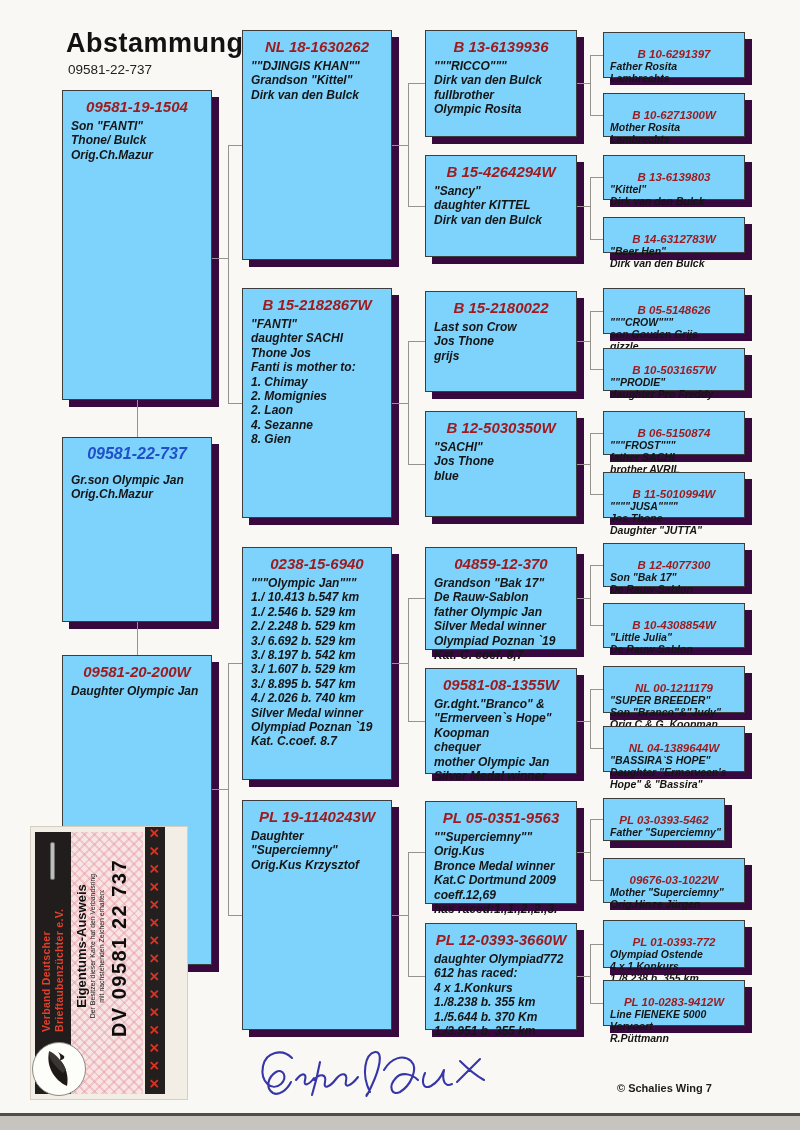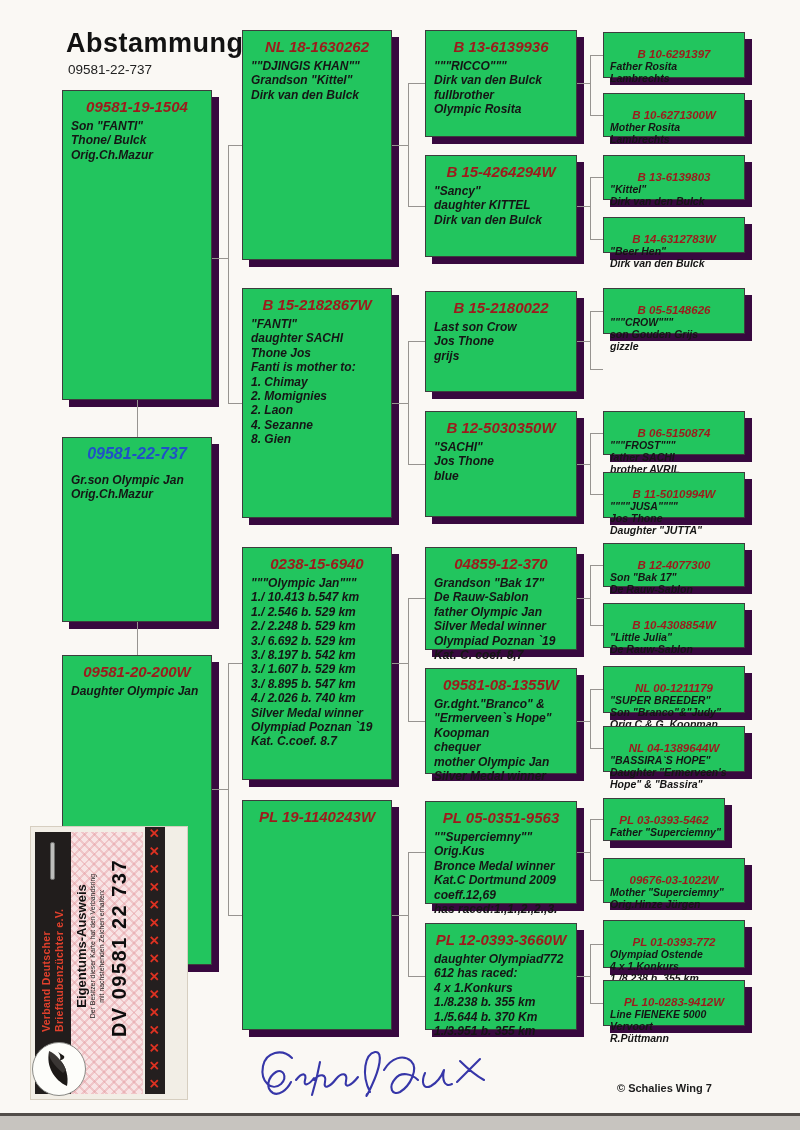--- a/index.html
+++ b/index.html
@@ -1,20 +1,20 @@
 <!DOCTYPE html>
 <html><head>
 <meta charset="utf-8">
 <style>
   html,body{margin:0;padding:0;background:#e9e7e3;}
   .page{position:relative;width:800px;height:1130px;background:#faf8f4;overflow:hidden;
         font-family:"Liberation Sans",sans-serif;}
   .title{position:absolute;left:66px;top:28px;font-size:27px;font-weight:bold;color:#121212;letter-spacing:.5px;}
   .subtitle{position:absolute;left:68px;top:62px;font-size:13.5px;color:#222;}
-  .box{position:absolute;background:#22c55e;border:1px solid #3d3d3d;box-shadow:7px 7px 0 #38093f;padding-top:5px;box-sizing:border-box;}
+  .box{position:absolute;background:#7dd3fc;border:1px solid #3d3d3d;box-shadow:7px 7px 0 #38093f;padding-top:5px;box-sizing:border-box;}
   .ring{text-align:center;font-weight:bold;font-style:italic;font-size:15px;color:#9e1a1c;margin:2px 4px 4px 4px;white-space:nowrap;}
   .ring.blue{color:#2050c8;font-size:16px;margin-bottom:10px;}
   .lines{padding:0 4px 0 8px;font-weight:bold;font-style:italic;font-size:12px;line-height:1.2;color:#151515;}
   .lines .ln{white-space:nowrap;}
   .box.sm{padding-top:15px;}
   .box.sm .ring{font-size:11.5px;margin:0 2px 1px 2px;}
   .box.sm .lines{font-size:10.5px;line-height:1.13;padding-left:6px;}
   .hl,.vl{position:absolute;background:#979490;display:block;}
   .hl{height:1px;}
   .vl{width:1px;}
@@ -105,20 +105,25 @@
         <div class="ln">3./ 1.607 b. 529 km</div>
         <div class="ln">3./ 8.895 b. 547 km</div>
         <div class="ln">4./ 2.026 b. 740 km</div>
         <div class="ln">Silver Medal winner</div>
         <div class="ln">Olympiad Poznan `19</div>
         <div class="ln">Kat. C.coef. 8.7</div>
       </div>
     </div>
   <div class="box" style="left:242px;top:800px;width:150px;height:230px">
       <div class="ring">PL 19-1140243W</div>
+      <div class="lines">
+        <div class="ln">Daughter</div>
+        <div class="ln">"Superciemny"</div>
+        <div class="ln">Orig.Kus Krzysztof</div>
+      </div>
     </div>
 
   <div class="box" style="left:425px;top:30px;width:152px;height:107px">
       <div class="ring">B 13-6139936</div>
       <div class="lines">
         <div class="ln">"""RICCO"""</div>
         <div class="ln">Dirk van den Bulck</div>
         <div class="ln">fullbrother</div>
         <div class="ln">Olympic Rosita</div>
       </div>
@@ -219,20 +224,27 @@
         <div class="ln">"Beer Hen"</div>
         <div class="ln">Dirk van den Bulck</div>
       </div>
     </div>
   <div class="box sm" style="left:603px;top:288px;width:142px;height:46px">
       <div class="ring">B 05-5148626</div>
       <div class="lines">
         <div class="ln">"""CROW"""</div>
         <div class="ln">son Gouden Grijs</div>
         <div class="ln">gizzle</div>
+      </div>
+    </div>
+  <div class="box sm" style="left:603px;top:348px;width:142px;height:43px">
+      <div class="ring">B 10-5031657W</div>
+      <div class="lines">
+        <div class="ln">""PRODIE"</div>
+        <div class="ln">daughter Pro Freddy</div>
       </div>
     </div>
   <div class="box sm" style="left:603px;top:411px;width:142px;height:44px">
       <div class="ring">B 06-5150874</div>
       <div class="lines">
         <div class="ln">"""FROST"""</div>
         <div class="ln">father SACHI</div>
         <div class="ln">brother AVRIL</div>
       </div>
     </div>

